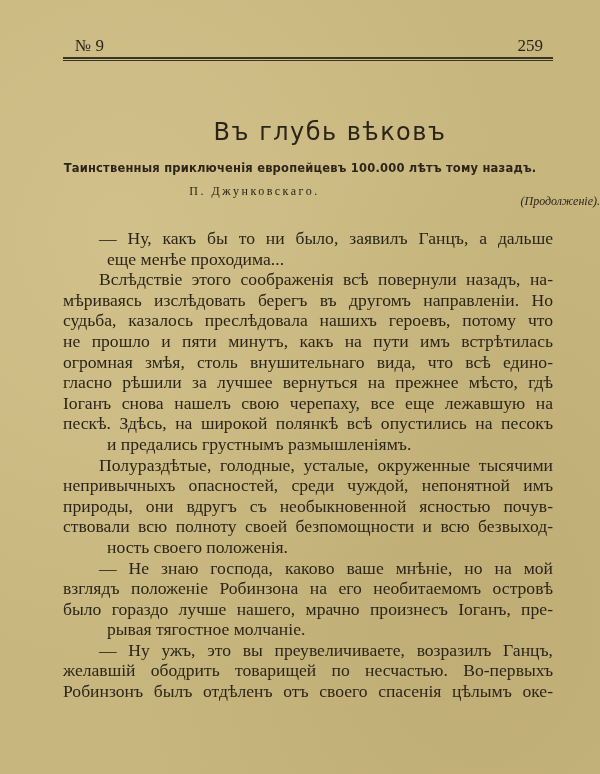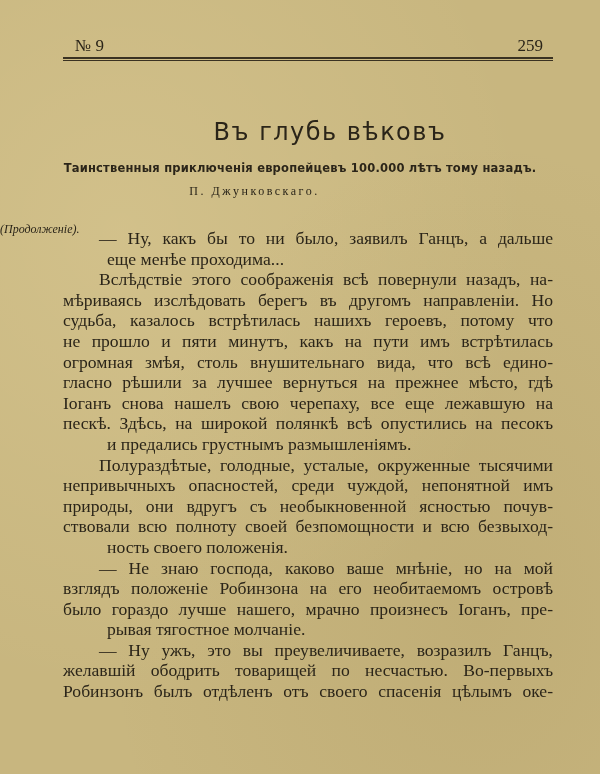--- a/index.html
+++ b/index.html
@@ -30,21 +30,21 @@
   }
   .subtitle {
     position: absolute; left: 0; width: 600px; top: 161px; text-align: center;
     font-family: "DejaVu Sans", sans-serif; font-size: 11.5px; font-weight: bold; letter-spacing: 0.2px;
   }
   .author {
     position: absolute; left: 0; width: 509px; top: 184px; text-align: center;
     font-family: "Liberation Serif", serif; font-size: 12px; letter-spacing: 2.5px;
   }
   .cont {
-    position: absolute; left: 0; width: 600px; top: 222px; text-align: left;
+    position: absolute; left: 0; width: 600px; top: 194px; text-align: right;
     font-family: "Liberation Serif", serif; font-size: 12px; font-style: italic;
   }
   .body {
     position: absolute; left: 63px; top: 228px; width: 490px;
     font-family: "Liberation Serif", serif; font-size: 17.6px; line-height: 20.6px;
   }
   .line { display: block; white-space: nowrap; text-align: justify; text-align-last: justify; height: 20.6px; }
   .line.last { text-align-last: left; margin-left: 44px; }
   .line.indent { padding-left: 36px; }
 </style>
@@ -60,21 +60,21 @@
 <div class="title">Въ глубь вѣковъ</div>
 <div class="subtitle">Таинственныя приключенія европейцевъ 100.000 лѣтъ тому назадъ.</div>
 <div class="author">П. Джунковскаго.</div>
 <div class="cont">(Продолженіе).</div>
 
 <div class="body">
   <span class="line indent">— Ну, какъ бы то ни было, заявилъ Ганцъ, а дальше</span>
   <span class="line last">еще менѣе проходима...</span>
   <span class="line indent">Вслѣдствіе этого соображенія всѣ повернули назадъ, на-</span>
   <span class="line">мѣриваясь изслѣдовать берегъ въ другомъ направленіи. Но</span>
-  <span class="line">судьба, казалось встрѣтилась нашихъ героевъ, потому что</span>
+  <span class="line">судьба, казалось преслѣдовала нашихъ героевъ, потому что</span>
   <span class="line">не прошло и пяти минутъ, какъ на пути имъ встрѣтилась</span>
   <span class="line">огромная змѣя, столь внушительнаго вида, что всѣ едино-</span>
   <span class="line">гласно рѣшили за лучшее вернуться на прежнее мѣсто, гдѣ</span>
   <span class="line">Іоганъ снова нашелъ свою черепаху, все еще лежавшую на</span>
   <span class="line">пескѣ. Здѣсь, на широкой полянкѣ всѣ опустились на песокъ</span>
   <span class="line last">и предались грустнымъ размышленіямъ.</span>
   <span class="line indent">Полураздѣтые, голодные, усталые, окруженные тысячими</span>
   <span class="line">непривычныхъ опасностей, среди чуждой, непонятной имъ</span>
   <span class="line">природы, они вдругъ съ необыкновенной ясностью почув-</span>
   <span class="line">ствовали всю полноту своей безпомощности и всю безвыход-</span>

